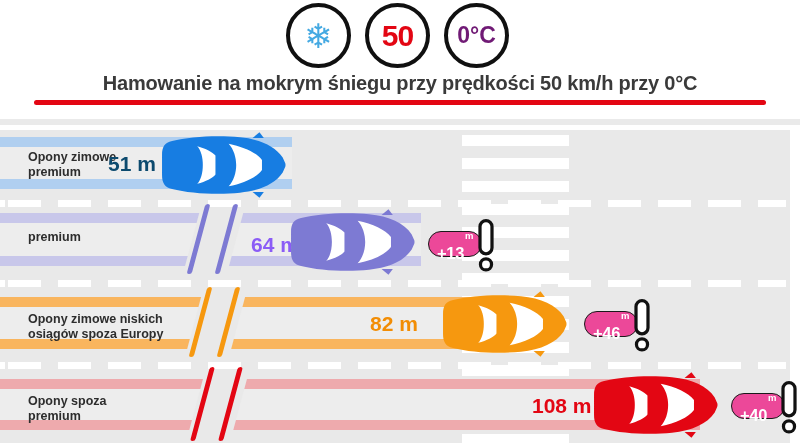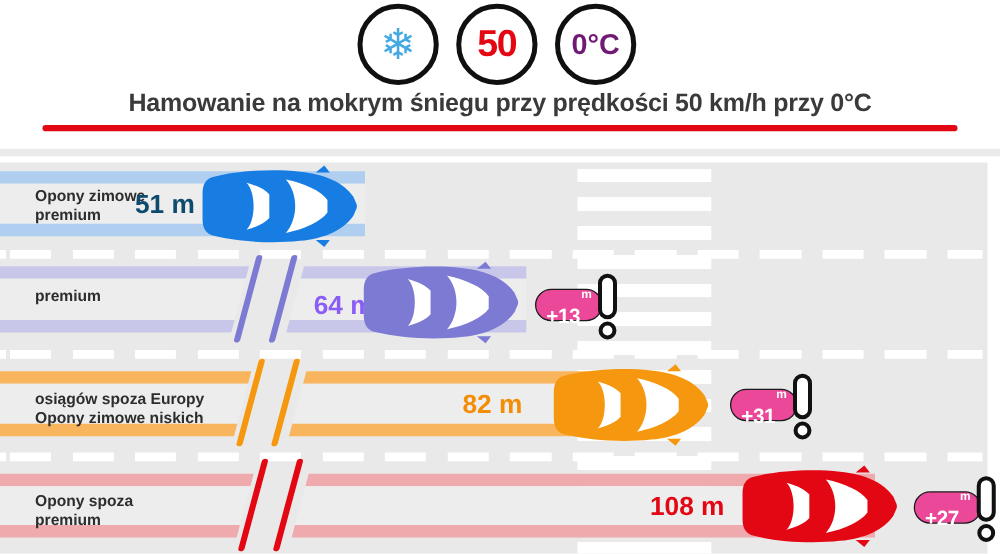--- a/index.html
+++ b/index.html
@@ -49,21 +49,21 @@
   .sl3a{left:198px;top:287px;height:70px;} .sl3b{left:226px;top:287px;height:70px;}
   .sl4a{left:200px;top:367px;height:74px;} .sl4b{left:228px;top:367px;height:74px;}
 
   
   .tire-label{position:absolute;left:28px;font-size:12.5px;font-weight:bold;color:#2d2d2d;line-height:1.18;}
   .tl1{top:150px;} .tl2{top:230px;} .tl3{top:312px;} .tl4{top:394px;}
   .dist{position:absolute;font-size:21px;font-weight:bold;white-space:nowrap;}
   .ds1{left:108px;top:152px;color:#0c4a6e;}
   .ds2{left:251px;top:233px;color:#8b5cf6;}
   .ds3{left:370px;top:312px;color:#f28d05;}
-  .ds4{left:520px;top:394px;color:#e30613;}
+  .ds4{left:532px;top:394px;color:#e30613;}
 
   
   .car{position:absolute;width:132px;height:66px;}
   .car .cwin{fill:#fff;}
   .car1{left:157px;top:132px;} .car1 .cbody{fill:#177de2;}
   .car2{left:286px;top:209px;} .car2 .cbody{fill:#7d7ad3;}
   .car3{left:438px;top:291px;} .car3 .cbody{fill:#f6980f;}
   .car4{left:589px;top:372px;} .car4 .cbody{fill:#e30613;}
 
   
@@ -151,34 +151,34 @@
 
   <div class="bar bar3">
     <div class="stripe"></div>
       <div class="mid"></div>
       <div class="stripe"></div>
   </div>
   <div class="break bk3"></div>
   <div class="slash s-orange sl3a"></div>
   <div class="slash s-orange sl3b"></div>
   <div class="tire-label tl3">
+    <div>Opony zimowe niskich</div>
     <div>osiągów spoza Europy</div>
-    <div>Opony zimowe niskich</div>
   </div>
   <div class="dist ds3">82 m</div>
   <svg class="car car3" viewBox="0 0 210 104">
     <path class="cbody" d="M152,9 L163,0 L170,9 Z"></path>
     <path class="cbody" d="M152,95 L163,104 L170,95 Z"></path>
     <path class="cbody" d="M24,14 C12,16 8,24 8,36 L8,68 C8,80 12,88 24,90 C52,97 96,100 132,96 C164,93 188,82 200,64 L203,57 C205,54 205,50 203,47 L200,40 C188,22 164,11 132,8 C96,4 52,7 24,14 Z"></path>
     <path class="cwin" d="M64,22 C76,34 76,70 64,82 C78,78 88,73 93,67 L93,37 C88,31 78,26 64,22 Z"></path>
     <path class="cwin" d="M114,18 C130,36 130,68 114,86 C138,81 158,72 167,60 L167,44 C158,32 138,23 114,18 Z"></path>
   </svg>
   <div class="badge b2">
     <div class="pill">
-      <span>+31</span>
+      <span>+46</span>
         <span class="unit">m</span>
     </div>
     <svg class="excl" viewBox="0 0 26 58">
       <rect x="6.5" y="2.5" width="13" height="36" rx="6.5" fill="#fff" stroke="#111" stroke-width="3.5"></rect>
       <circle cx="13" cy="50" r="6" fill="#fff" stroke="#111" stroke-width="3.5"></circle>
     </svg>
   </div>
 
   <div class="bar bar4">
     <div class="stripe"></div>
@@ -195,21 +195,21 @@
   <div class="dist ds4">108 m</div>
   <svg class="car car4" viewBox="0 0 210 104">
     <path class="cbody" d="M152,9 L163,0 L170,9 Z"></path>
     <path class="cbody" d="M152,95 L163,104 L170,95 Z"></path>
     <path class="cbody" d="M24,14 C12,16 8,24 8,36 L8,68 C8,80 12,88 24,90 C52,97 96,100 132,96 C164,93 188,82 200,64 L203,57 C205,54 205,50 203,47 L200,40 C188,22 164,11 132,8 C96,4 52,7 24,14 Z"></path>
     <path class="cwin" d="M64,22 C76,34 76,70 64,82 C78,78 88,73 93,67 L93,37 C88,31 78,26 64,22 Z"></path>
     <path class="cwin" d="M114,18 C130,36 130,68 114,86 C138,81 158,72 167,60 L167,44 C158,32 138,23 114,18 Z"></path>
   </svg>
   <div class="badge b3">
     <div class="pill">
-      <span>+27</span>
+      <span>+40</span>
         <span class="unit">m</span>
     </div>
     <svg class="excl" viewBox="0 0 26 58">
       <rect x="6.5" y="2.5" width="13" height="36" rx="6.5" fill="#fff" stroke="#111" stroke-width="3.5"></rect>
       <circle cx="13" cy="50" r="6" fill="#fff" stroke="#111" stroke-width="3.5"></circle>
     </svg>
   </div>
 
 </div>
 

